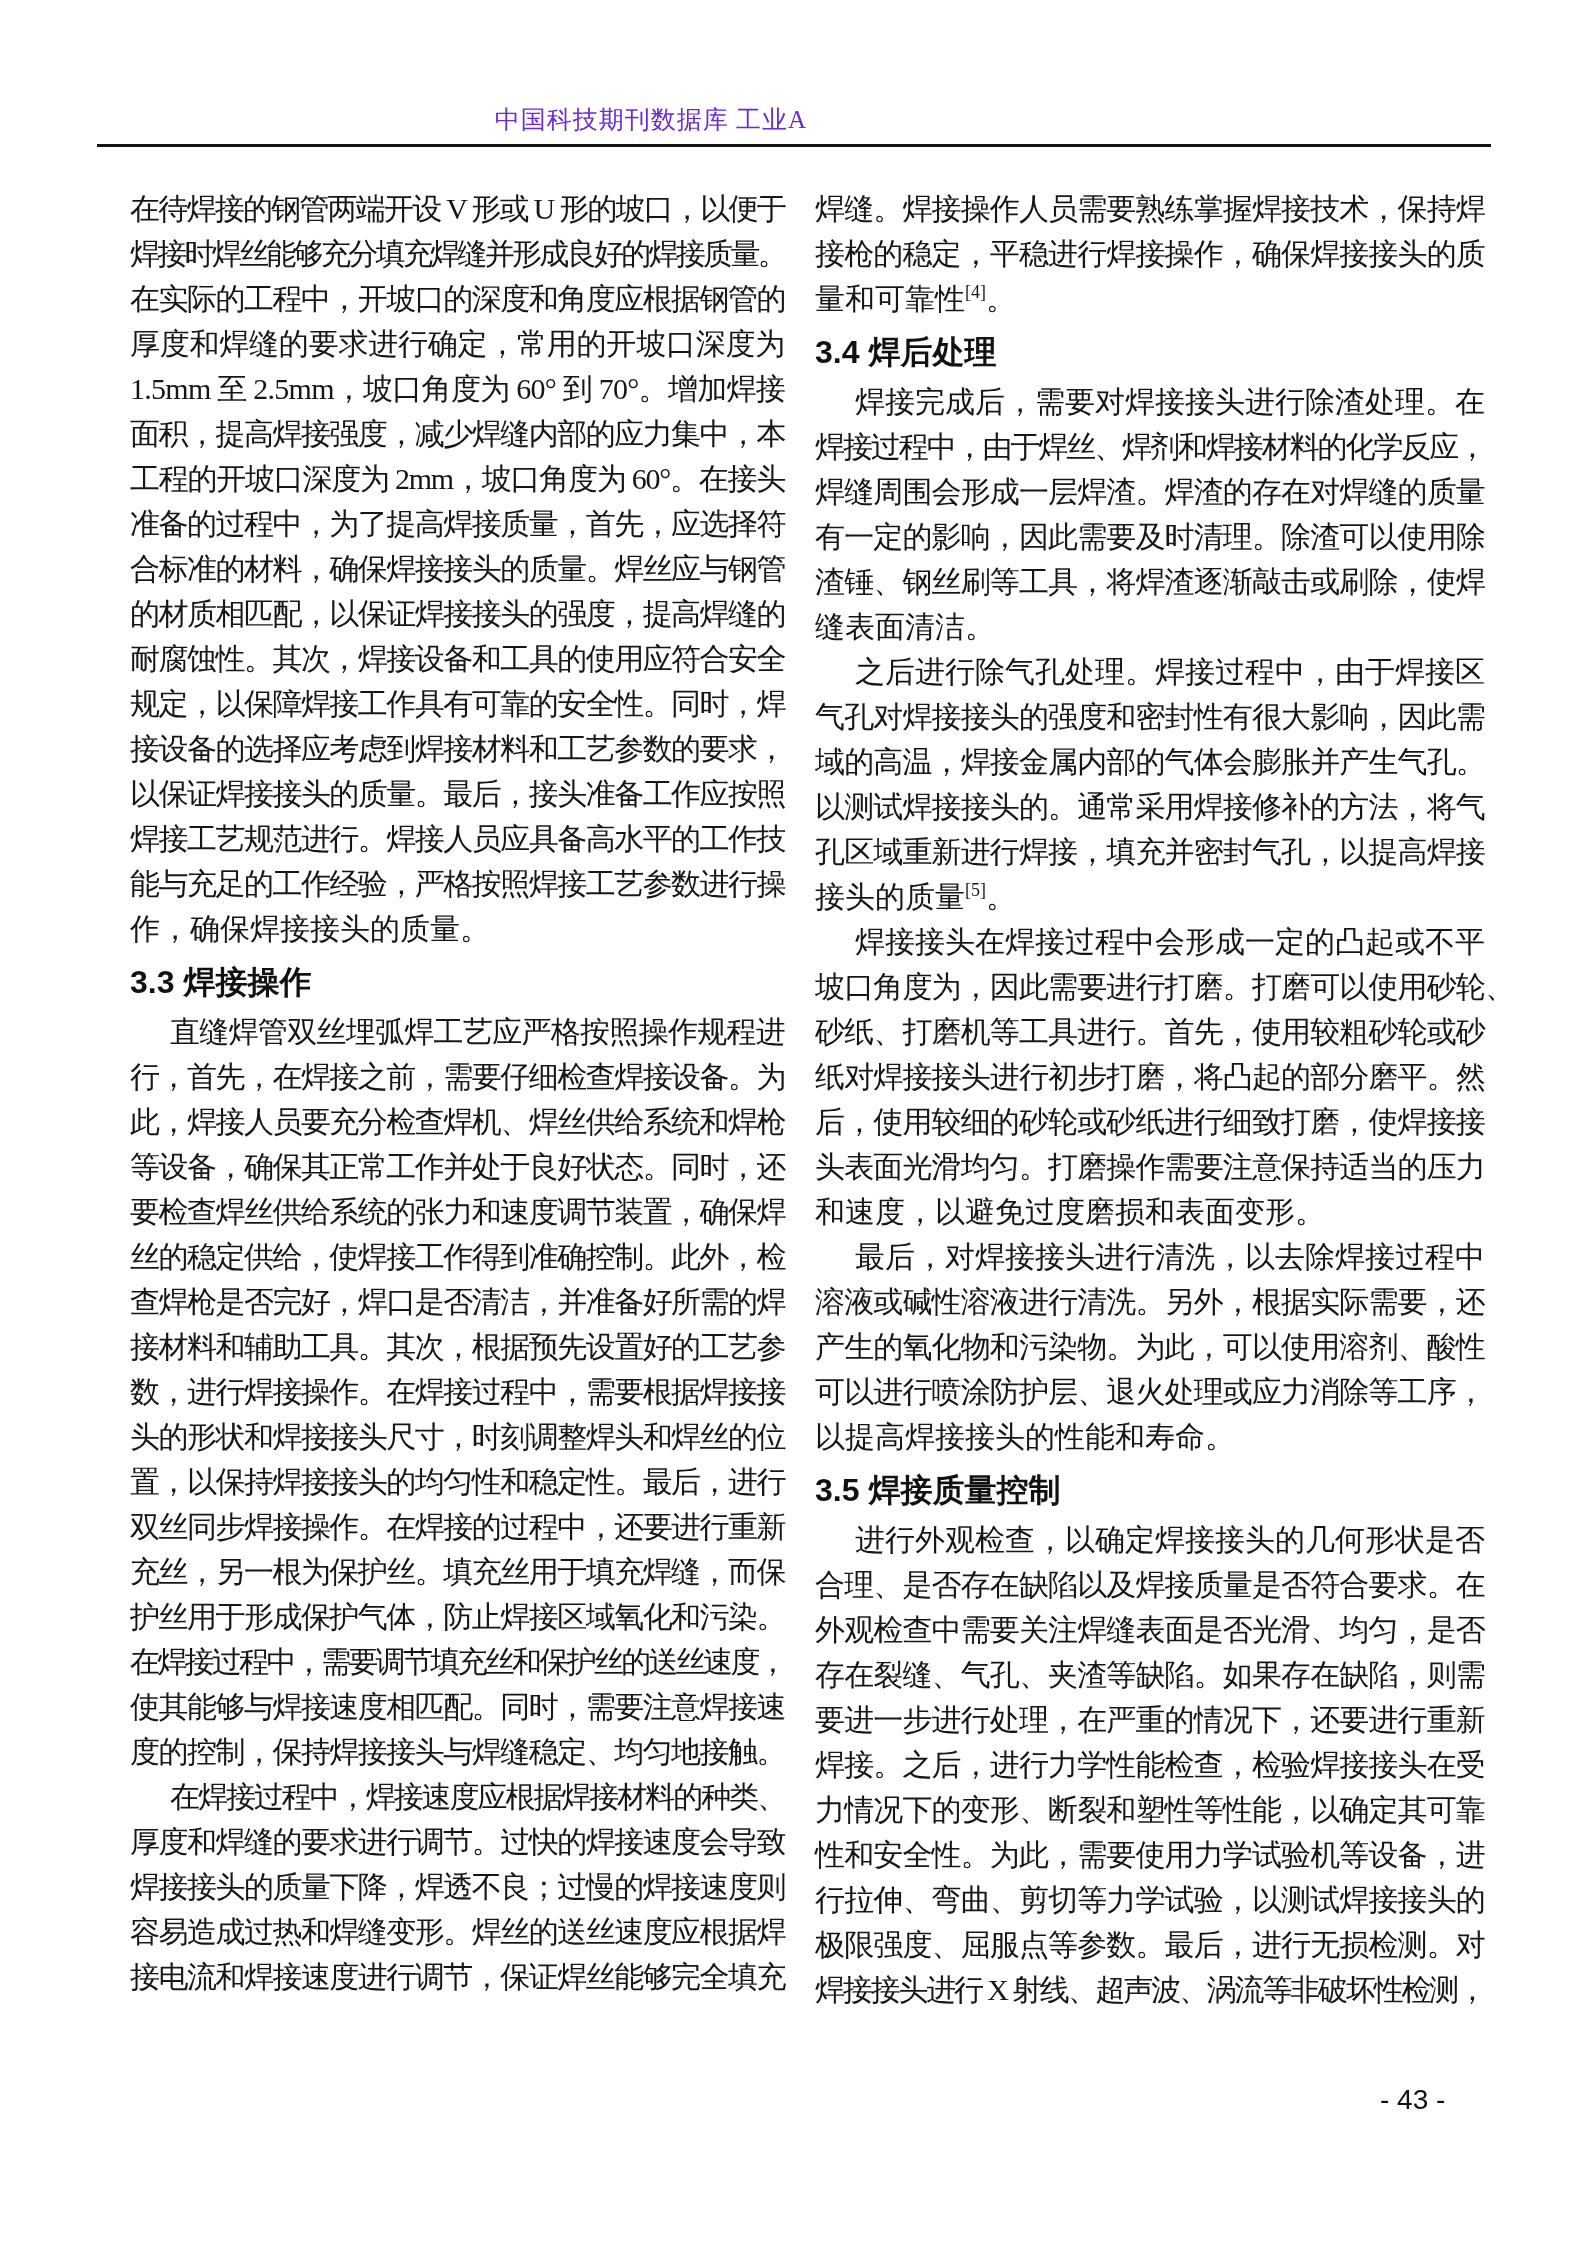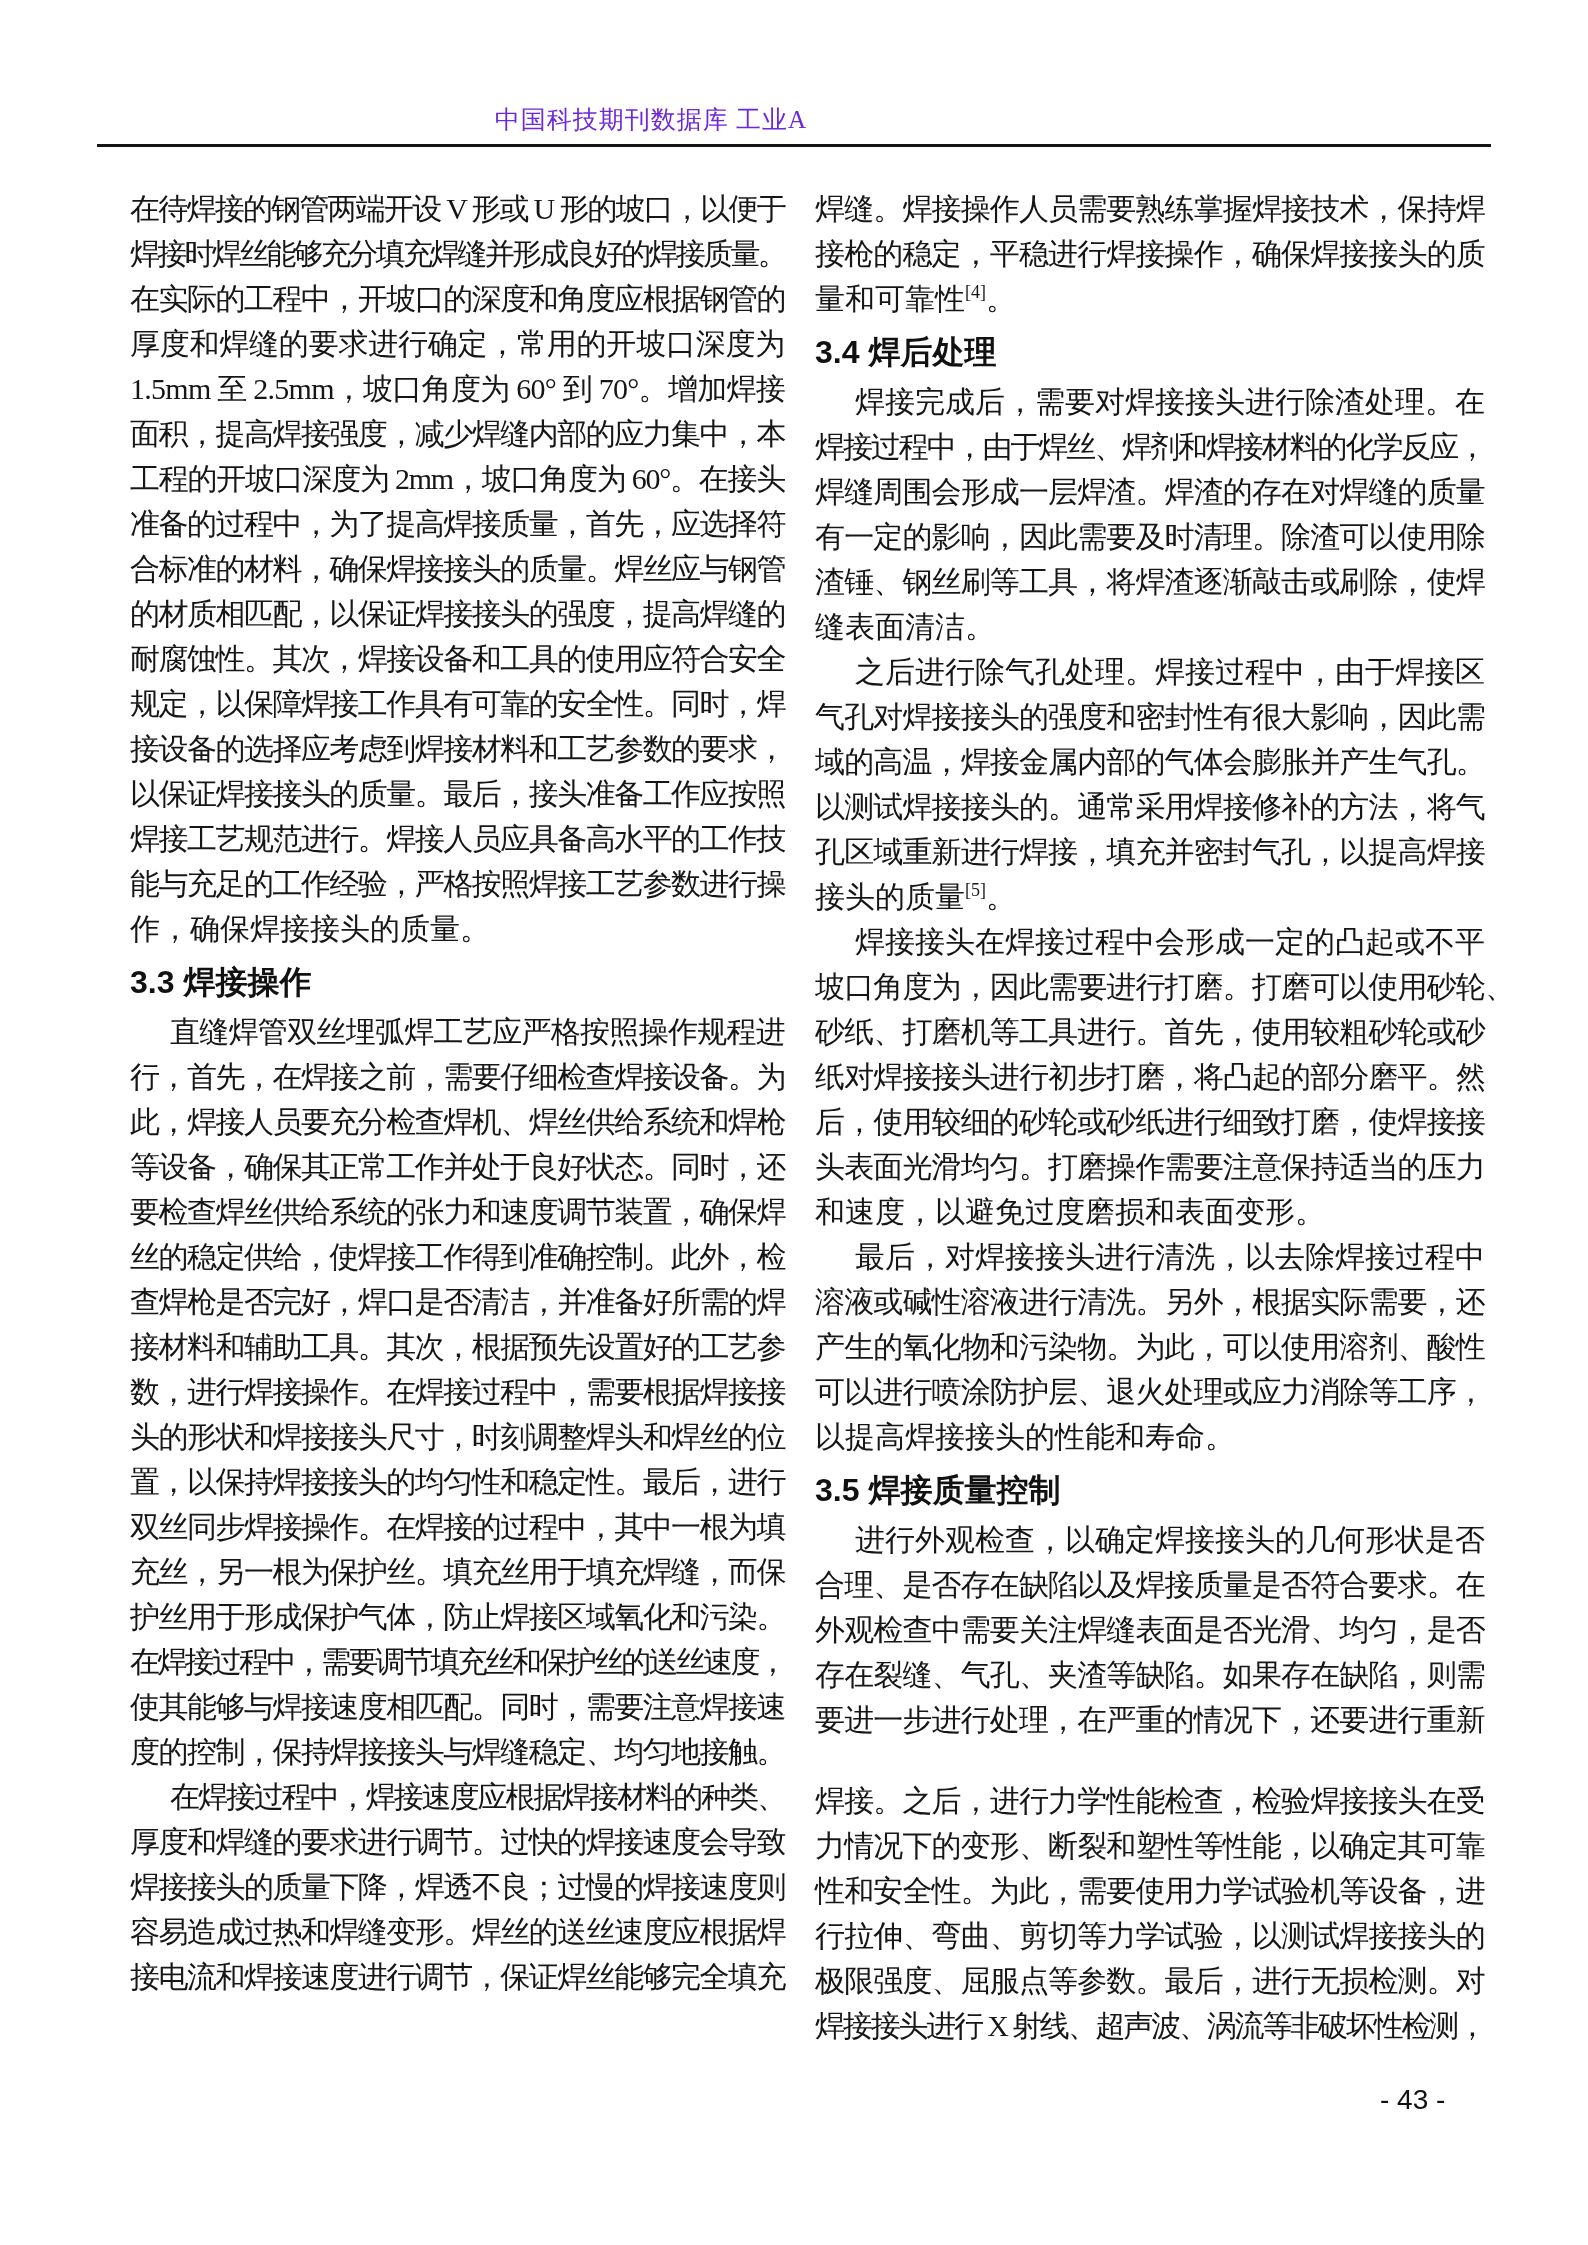--- a/index.html
+++ b/index.html
@@ -111,21 +111,21 @@
         <div class="line" style="letter-spacing: -1.52px;">行，首先，在焊接之前，需要仔细检查焊接设备。为</div>
         <div class="line" style="letter-spacing: -1.52px;">此，焊接人员要充分检查焊机、焊丝供给系统和焊枪</div>
         <div class="line" style="letter-spacing: -1.52px;">等设备，确保其正常工作并处于良好状态。同时，还</div>
         <div class="line" style="letter-spacing: -1.52px;">要检查焊丝供给系统的张力和速度调节装置，确保焊</div>
         <div class="line" style="letter-spacing: -1.52px;">丝的稳定供给，使焊接工作得到准确控制。此外，检</div>
         <div class="line" style="letter-spacing: -1.52px;">查焊枪是否完好，焊口是否清洁，并准备好所需的焊</div>
         <div class="line" style="letter-spacing: -1.52px;">接材料和辅助工具。其次，根据预先设置好的工艺参</div>
         <div class="line" style="letter-spacing: -1.52px;">数，进行焊接操作。在焊接过程中，需要根据焊接接</div>
         <div class="line" style="letter-spacing: -1.52px;">头的形状和焊接接头尺寸，时刻调整焊头和焊丝的位</div>
         <div class="line" style="letter-spacing: -1.52px;">置，以保持焊接接头的均匀性和稳定性。最后，进行</div>
-        <div class="line" style="letter-spacing: -1.52px;">双丝同步焊接操作。在焊接的过程中，其中一根为填</div>
+        <div class="line" style="letter-spacing: -1.52px;">双丝同步焊接操作。在焊接的过程中，还要进行重新</div>
         <div class="line" style="letter-spacing: -1.52px;">充丝，另一根为保护丝。填充丝用于填充焊缝，而保</div>
         <div class="line" style="letter-spacing: -1.52px;">护丝用于形成保护气体，防止焊接区域氧化和污染。</div>
         <div class="line" style="letter-spacing: -2.71px;">在焊接过程中，需要调节填充丝和保护丝的送丝速度，</div>
         <div class="line" style="letter-spacing: -1.52px;">使其能够与焊接速度相匹配。同时，需要注意焊接速</div>
         <div class="line end" style="letter-spacing: -1.52px;">度的控制，保持焊接接头与焊缝稳定、均匀地接触。</div>
       </div>
       <div class="paragraph">
         <div class="line indent" style="letter-spacing: -2.05px;">在焊接过程中，焊接速度应根据焊接材料的种类、</div>
         <div class="line" style="letter-spacing: -1.52px;">厚度和焊缝的要求进行调节。过快的焊接速度会导致</div>
         <div class="line" style="letter-spacing: -1.52px;">焊接接头的质量下降，焊透不良；过慢的焊接速度则</div>
@@ -172,21 +172,21 @@
         <div class="line" style="letter-spacing: -0.87px;">可以进行喷涂防护层、退火处理或应力消除等工序，</div>
         <div class="line end">以提高焊接接头的性能和寿命。</div>
       </div>
       <div class="section-heading">3.5 焊接质量控制</div>
       <div class="paragraph">
         <div class="line indent">进行外观检查，以确定焊接接头的几何形状是否</div>
         <div class="line" style="letter-spacing: -0.87px;">合理、是否存在缺陷以及焊接质量是否符合要求。在</div>
         <div class="line" style="letter-spacing: -0.87px;">外观检查中需要关注焊缝表面是否光滑、均匀，是否</div>
         <div class="line" style="letter-spacing: -0.87px;">存在裂缝、气孔、夹渣等缺陷。如果存在缺陷，则需</div>
         <div class="line" style="letter-spacing: -0.87px;">要进一步进行处理，在严重的情况下，还要进行重新</div>
-        <div class="line" style="letter-spacing: -0.87px; margin-top: 36px;">焊接。之后，进行力学性能检查，检验焊接接头在受</div>
+        <div class="line" style="letter-spacing: -0.87px;">焊接。之后，进行力学性能检查，检验焊接接头在受</div>
         <div class="line" style="letter-spacing: -0.87px;">力情况下的变形、断裂和塑性等性能，以确定其可靠</div>
         <div class="line" style="letter-spacing: -0.87px;">性和安全性。为此，需要使用力学试验机等设备，进</div>
         <div class="line" style="letter-spacing: -0.87px;">行拉伸、弯曲、剪切等力学试验，以测试焊接接头的</div>
         <div class="line" style="letter-spacing: -0.87px;">极限强度、屈服点等参数。最后，进行无损检测。对</div>
         <div class="line" style="letter-spacing: -2.19px;">焊接接头进行 X 射线、超声波、涡流等非破坏性检测，</div>
       </div>
     </div>
 </div>
 
 <div class="page-number">- 43 -</div>

